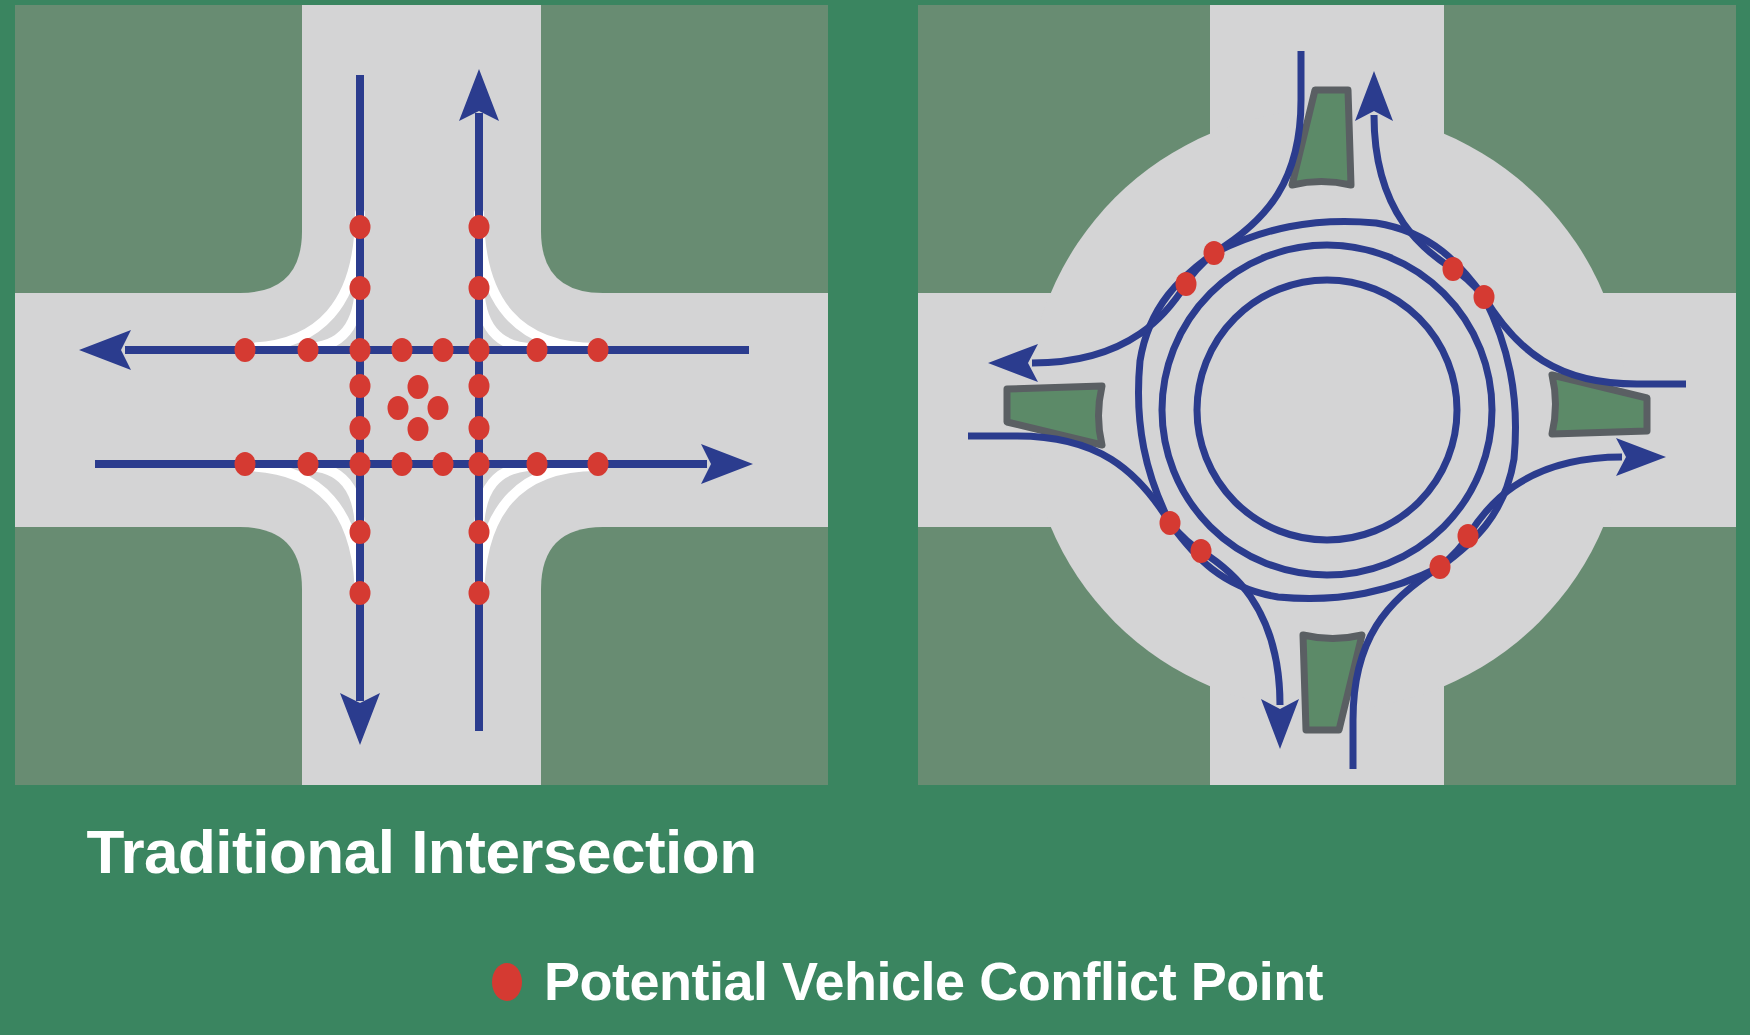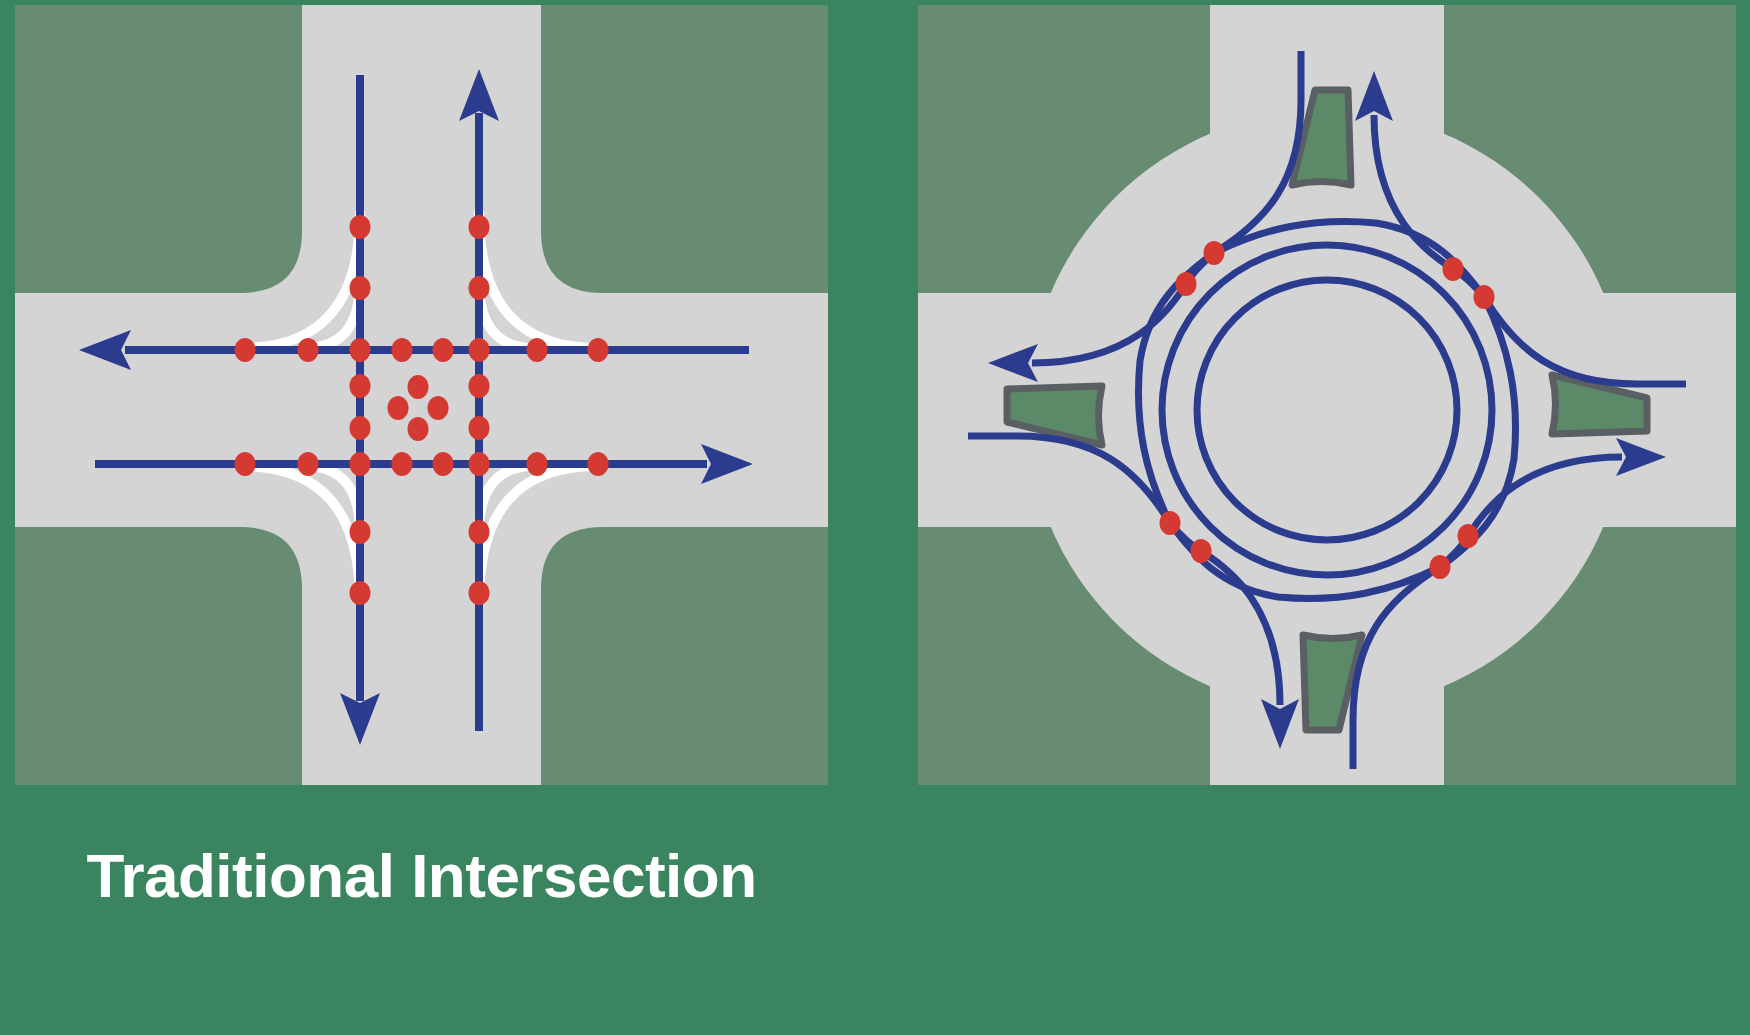--- a/index.html
+++ b/index.html
@@ -138,16 +138,20 @@
         <ellipse cx="268" cy="279" rx="10.5" ry="12" class="conflict-dot"></ellipse>
         <ellipse cx="566" cy="292" rx="10.5" ry="12" class="conflict-dot"></ellipse>
         <ellipse cx="535" cy="264" rx="10.5" ry="12" class="conflict-dot"></ellipse>
         <ellipse cx="522" cy="562" rx="10.5" ry="12" class="conflict-dot"></ellipse>
         <ellipse cx="550" cy="531" rx="10.5" ry="12" class="conflict-dot"></ellipse>
         <ellipse cx="252" cy="518" rx="10.5" ry="12" class="conflict-dot"></ellipse>
         <ellipse cx="283" cy="546" rx="10.5" ry="12" class="conflict-dot"></ellipse>
       </g>
   </svg>
 
-  <div class="caption" style="left:15px;top:842px;width:813px;text-align:center;">Traditional Intersection</div>
+  <div class="caption" style="left:15px;top:818px;width:813px;text-align:center;">Traditional Intersection</div>
 
+  <div class="legend">
+    <span class="legend-dot"></span>
+    <span class="legend-label">Potential Vehicle Conflict Point</span>
+  </div>
 
 </div>
 
 </body></html>

